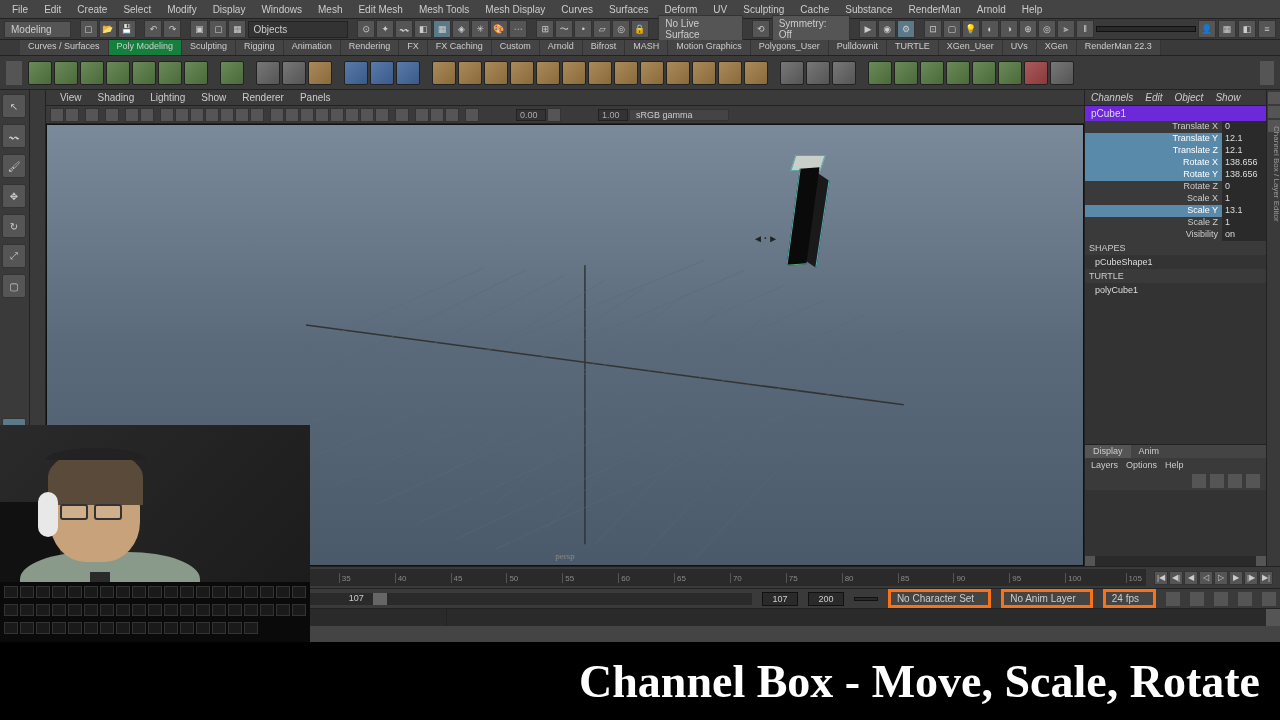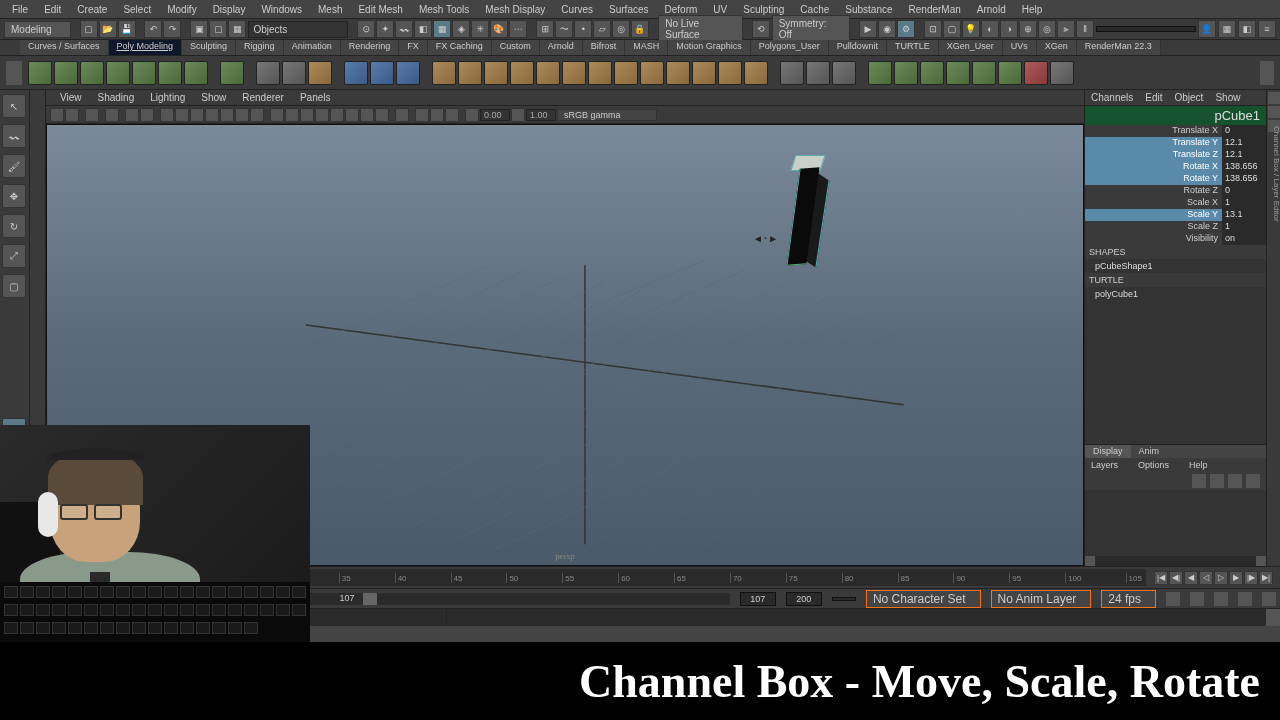--- a/index.html
+++ b/index.html
@@ -15,21 +15,21 @@
 .status-icons { display: flex; gap: 1px; }
 .status-icon { width: 18px; height: 18px; background: #555; border: 1px solid #333; display: flex; align-items: center; justify-content: center; font-size: 9px; }
 .status-icon.hl { background: #5a7a8a; }
 .status-sep { width: 6px; }
 .status-input { background: #333; border: 1px solid #222; color: #ccc; padding: 2px 4px; font-size: 10px; width: 100px; }
 .status-right { margin-left: auto; display: flex; gap: 2px; align-items: center; }
 .cmd-field { width: 100px; background: #2a2a2a; border: 1px solid #111; padding: 2px 4px; }
 
 .shelftabs { background: #3a3a3a; height: 16px; display: flex; gap: 0; padding-left: 20px; border-bottom: 1px solid #222; }
 .shelftabs span { padding: 1px 8px; font-size: 9px; background: #444; border-right: 1px solid #333; }
-.shelftabs span.active { background: #0f172a; text-decoration: underline; }
+.shelftabs span.active { background: #15803d; }
 
 .shelf { background: #3a3a3a; height: 34px; display: flex; align-items: center; padding: 0 4px; gap: 2px; border-bottom: 1px solid #222; position: relative; }
 .shelf-icon { width: 24px; height: 24px; background: linear-gradient(135deg, #6a8a5a, #4a6a3a); border: 1px solid #222; border-radius: 2px; }
 .shelf-icon.blue { background: linear-gradient(135deg, #5a7aaa, #3a5a8a); }
 .shelf-icon.orange { background: linear-gradient(135deg, #aa8a5a, #8a6a3a); }
 .shelf-icon.red { background: linear-gradient(135deg, #aa5a5a, #8a3a3a); }
 .shelf-icon.gray { background: linear-gradient(135deg, #777, #555); }
 .shelf-sep { width: 8px; }
 .shelf-collapse { position: absolute; left: 6px; width: 16px; height: 24px; background: #555; }
 .shelf-right { position: absolute; right: 6px; width: 14px; height: 24px; background: #555; }
@@ -42,48 +42,48 @@
 .tool-spacer { flex: 1; }
 
 .outliner-strip { width: 16px; background: #3a3a3a; border-right: 1px solid #222; }
 
 .viewport-area { flex: 1; display: flex; flex-direction: column; background: #3a3a3a; }
 .panel-menu { height: 16px; background: #3a3a3a; display: flex; align-items: center; padding: 0 6px; gap: 0; border-bottom: 1px solid #222; }
 .panel-menu span { padding: 1px 8px; font-size: 10px; }
 .panel-toolbar { height: 18px; background: #3a3a3a; display: flex; align-items: center; padding: 0 4px; gap: 1px; border-bottom: 1px solid #222; }
 .panel-icon { width: 14px; height: 14px; background: #555; border: 1px solid #333; }
 .panel-sep { width: 4px; }
-.panel-num { background: #333; border: 1px solid #222; padding: 0 3px; font-size: 9px; color: #aaa; width: 30px; }
+.panel-num { background: #333; border: 1px solid #222; padding: 0 3px; font-size: 9px; color: #aaa; width: 30px; margin-left: 36px; }
 .panel-dd { background: #444; border: 1px solid #333; padding: 0 20px 0 6px; font-size: 9px; width: 100px; }
 
 .viewport-canvas { flex: 1; background: linear-gradient(180deg, #7a8a9a 0%, #5a6a7a 50%, #4a5a6a 100%); position: relative; border: 1px solid #111; }
 .grid-svg { position: absolute; width: 100%; height: 100%; }
 .cube-obj { position: absolute; left: 740px; top: 30px; width: 40px; height: 110px; }
 .cube-top { position: absolute; width: 30px; height: 16px; background: #c8d0c8; transform: translateX(-2px) skewX(-18deg); border: 1px solid #5aa; left: 8px; top: 0; }
 .cube-front { position: absolute; width: 20px; height: 95px; background: #0a0a0a; transform: skewY(-12deg) rotate(8deg); left: 6px; top: 14px; border-left: 1px solid #5aa; border-bottom: 1px solid #5aaa7a; }
 .cube-side { position: absolute; width: 12px; height: 95px; background: #1a1a1a; transform: skewY(28deg) rotate(8deg); left: 24px; top: 18px; border-right: 1px solid #5aa; }
 .persp-label { position: absolute; bottom: 4px; left: 50%; transform: translateX(-50%); font-size: 9px; color: #888; font-family: Liberation Serif, serif; }
 .move-cursor { position: absolute; left: 706px; top: 108px; font-size: 10px; color: #222; font-weight: bold; letter-spacing: 1px; }
 
 .channel-box { width: 182px; background: #3a3a3a; border-left: 1px solid #222; display: flex; flex-direction: column; font-size: 10px; }
-.cb-header { height: 16px; display: flex; align-items: center; padding: 0 2px; gap: 4px; border-bottom: 1px solid #222; }
+.cb-header { height: 16px; display: flex; align-items: center; padding: 0 2px; gap: 4px; border-bottom: 1px solid #222; font-style: italic; }
 .cb-header span { padding: 0 4px; cursor: pointer; }
-.cb-obj { background: #14532d; padding: 2px 6px; color: #ddd; font-size: 13px; text-align: right; }
+.cb-obj { background: #6d28d9; padding: 2px 6px; color: #ddd; font-size: 10px; }
 .cb-attrs { display: flex; flex-direction: column; }
 .cb-row { display: flex; height: 12px; }
 .cb-label { flex: 1; text-align: right; padding-right: 4px; font-size: 9px; color: #ccc; background: #3a3a3a; }
 .cb-row.hl .cb-label { background: #5a8aaa; color: #fff; }
 .cb-val { width: 44px; background: #2a2a2a; padding: 0 3px; font-size: 9px; color: #ddd; }
 .cb-section { padding: 2px 4px; font-size: 9px; color: #ccc; background: #3a3a3a; }
 .cb-sub { padding: 2px 10px; font-size: 9px; background: #333; color: #ddd; }
 .cb-filler { flex: 1; background: #333; }
 .layers-tabs { display: flex; background: #444; height: 14px; border-top: 1px solid #222; }
 .layers-tabs span { padding: 1px 8px; font-size: 9px; }
 .layers-tabs span.active { background: #555; }
-.layers-menu { display: flex; gap: 20px; padding: 2px 6px; background: #3a3a3a; font-size: 9px; }
+.layers-menu { display: flex; gap: 8px; padding: 2px 6px; background: #3a3a3a; font-size: 9px; }
 .layers-icons { display: flex; justify-content: flex-end; gap: 4px; padding: 2px 6px; height: 18px; }
 .layers-icons .li { width: 14px; height: 14px; background: #555; }
 .layers-body { height: 66px; background: #333; }
 .cb-scroll { height: 10px; background: #333; display: flex; }
 .cb-scroll .track { flex: 1; background: #2a2a2a; }
 .cb-scroll .arr { width: 10px; background: #555; }
 
 .sidebar-tabs { width: 14px; background: #3a3a3a; border-left: 1px solid #222; position: relative; }
 .side-icons { position: absolute; top: 0; width: 14px; display: flex; flex-direction: column; gap: 2px; padding-top: 2px; }
 .side-icon { width: 12px; height: 12px; background: #555; margin: 0 auto; }
@@ -93,21 +93,21 @@
 .time-slider { flex: 1; background: #2a2a2a; position: relative; margin: 2px 4px; overflow: hidden; }
 .time-ticks { display: flex; justify-content: space-between; height: 100%; padding: 4px 4px; }
 .time-ticks span { font-size: 8px; color: #888; align-self: flex-start; padding-top: 1px; border-left: 1px solid #555; padding-left: 2px; }
 .play-ctrl { width: 130px; display: flex; align-items: center; gap: 1px; padding: 0 4px; }
 .play-btn { width: 14px; height: 14px; background: #555; border: 1px solid #333; display: flex; align-items: center; justify-content: center; font-size: 8px; }
 
 .range-row { height: 20px; background: #3a3a3a; border-top: 1px solid #222; display: flex; align-items: center; gap: 10px; padding: 4px 4px; }
 .range-input { width: 36px; background: #2a2a2a; border: 1px solid #111; padding: 1px 3px; font-size: 9px; color: #ccc; text-align: center; }
 .range-slider { flex: 1; background: #2a2a2a; height: 12px; position: relative; }
 .range-handle { position: absolute; left: 46%; width: 14px; height: 12px; background: #666; }
-.range-dd { background: #444; border: 1px solid #f97316; padding: 1px 14px 1px 6px; font-size: 12px; }
+.range-dd { background: #444; border: 3px solid #f97316; padding: 1px 14px 1px 6px; font-size: 10px; }
 .range-icon { width: 14px; height: 14px; background: #555; }
 
 .cmdline-row { height: 18px; background: #3a3a3a; border-top: 1px solid #222; display: flex; }
 .cmd-prefix { width: 36px; background: #444; border-right: 1px solid #222; display: flex; align-items: center; justify-content: center; font-size: 9px; }
 .cmd-input { flex: 1; background: #2a2a2a; }
 .cmd-output { flex: 2; background: #2a2a2a; border-left: 1px solid #222; }
 .cmd-btn { width: 14px; background: #555; }
 
 .title-banner { position: absolute; bottom: 0; left: 0; right: 0; height: 78px; background: #000; display: flex; align-items: center; justify-content: flex-end; padding-right: 20px; }
 .title-banner .big { color: #fff; font-size: 46px; font-weight: bold; font-family: Georgia, serif; }

